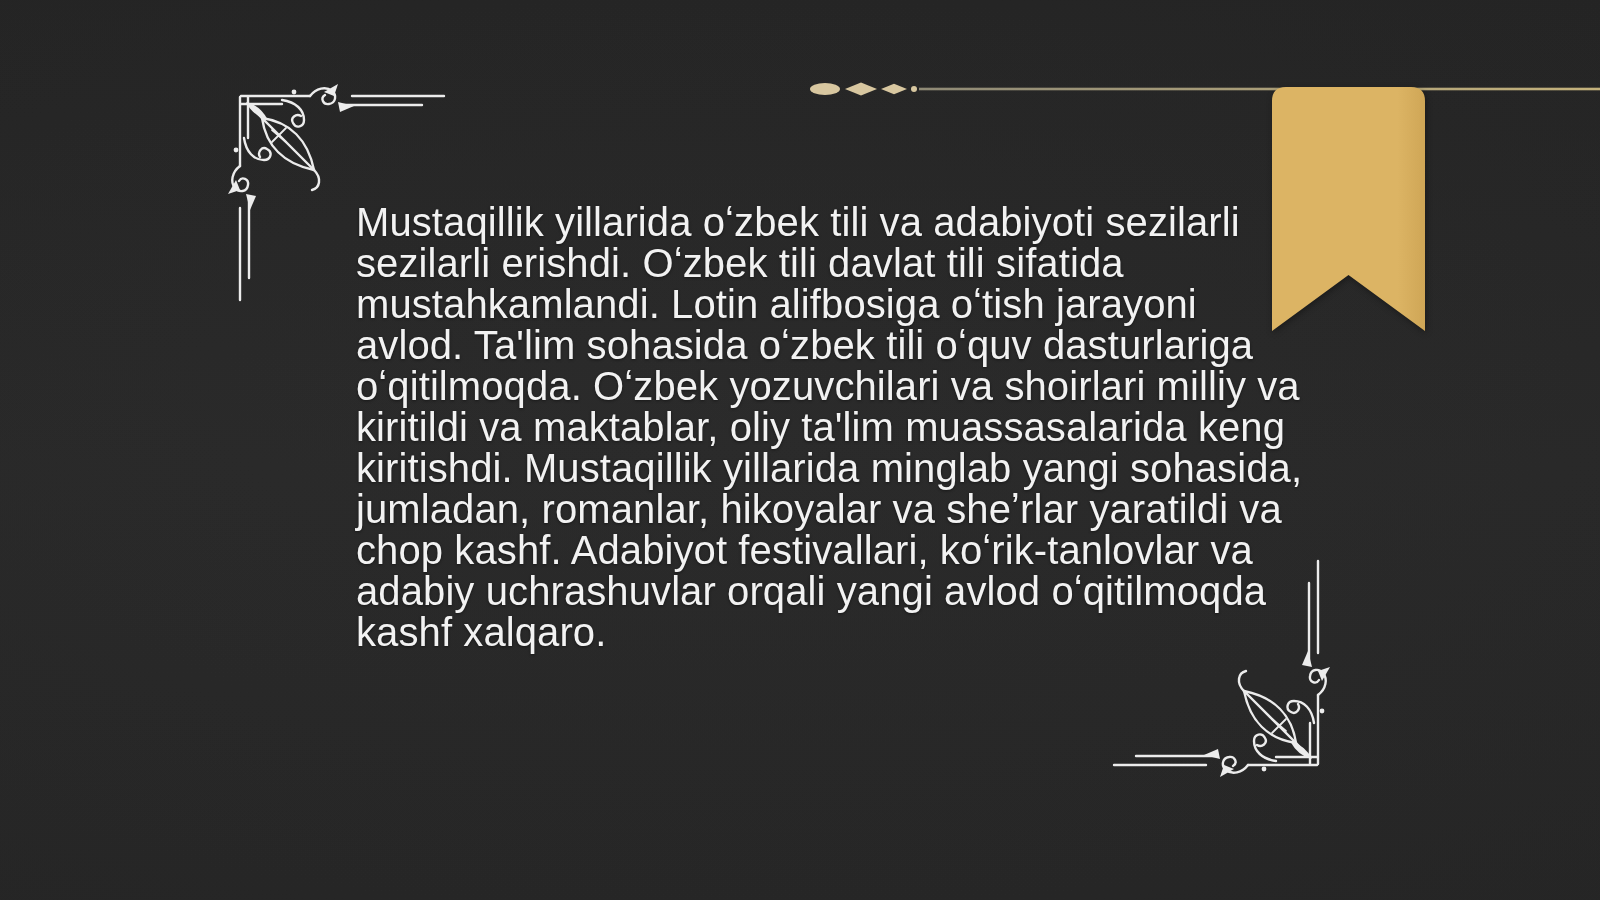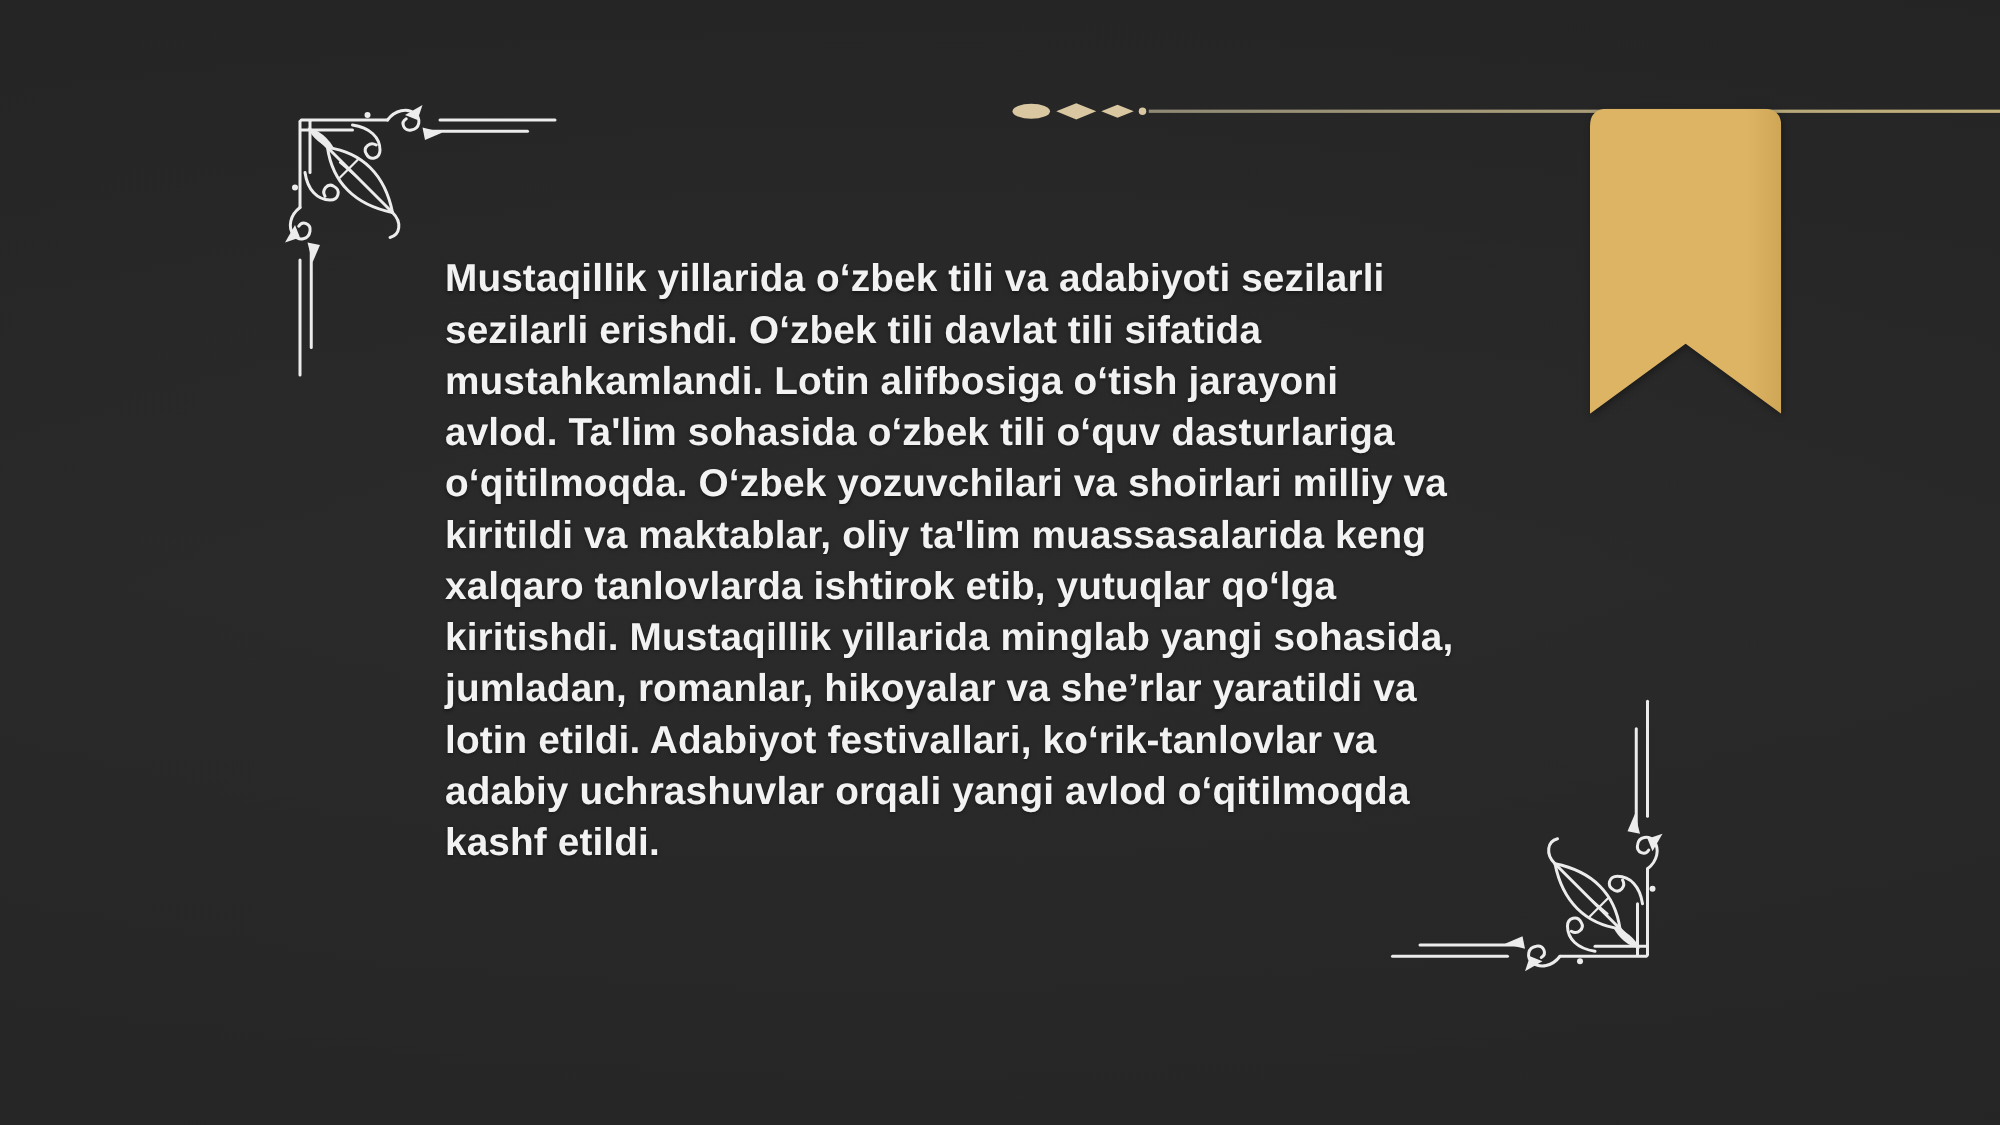--- a/index.html
+++ b/index.html
@@ -15,23 +15,23 @@
     background:
       radial-gradient(130% 100% at 45% 42%, rgba(255,255,255,0.015), rgba(0,0,0,0.06)),
       linear-gradient(180deg, #242424 0%, #282828 52%, var(--background, #262626) 100%);
     font-family: "Liberation Sans", "DejaVu Sans", sans-serif;
   }
   .body-text {
     position: absolute;
     left: 356px;
     top: 202px;
     color: var(--text, #f2f2f2);
-    font-size: 31px;
+    font-size: 40px;
     line-height: 41px;
-    font-weight: 700;
+    font-weight: 400;
     letter-spacing: 0.1px;
     text-shadow: 0 1px 3px rgba(0,0,0,0.45);
   }
   .body-text .line {
     white-space: pre;
   }
   .ornament {
     position: absolute;
     width: 230px;
     height: 230px;
@@ -132,21 +132,20 @@
     <path d="M14,0 H139 Q153,0 153,14 V244 L76.5,188 L0,244 V14 Q0,0 14,0 Z" fill="url(#bm-grad)"></path>
   </svg>
 
   <div class="body-text">
       <div class="line">Mustaqillik yillarida oʻzbek tili va adabiyoti sezilarli</div>
       <div class="line">sezilarli erishdi. Oʻzbek tili davlat tili sifatida</div>
       <div class="line">mustahkamlandi. Lotin alifbosiga oʻtish jarayoni</div>
       <div class="line">avlod. Ta'lim sohasida oʻzbek tili oʻquv dasturlariga</div>
       <div class="line">oʻqitilmoqda. Oʻzbek yozuvchilari va shoirlari milliy va</div>
       <div class="line">kiritildi va maktablar, oliy ta'lim muassasalarida keng</div>
-      <div class="line">xalqaro tanlovlarda ishtirok etib, yutuqlar qoʻlga</div>
       <div class="line">kiritishdi. Mustaqillik yillarida minglab yangi sohasida,</div>
       <div class="line">jumladan, romanlar, hikoyalar va sheʼrlar yaratildi va</div>
-      <div class="line">lotin etildi. Adabiyot festivallari, koʻrik-tanlovlar va</div>
+      <div class="line">chop kashf. Adabiyot festivallari, koʻrik-tanlovlar va</div>
       <div class="line">adabiy uchrashuvlar orqali yangi avlod oʻqitilmoqda</div>
-      <div class="line">kashf etildi.</div>
+      <div class="line">kashf xalqaro.</div>
     </div>
 
 </div>
 
 </body></html>

